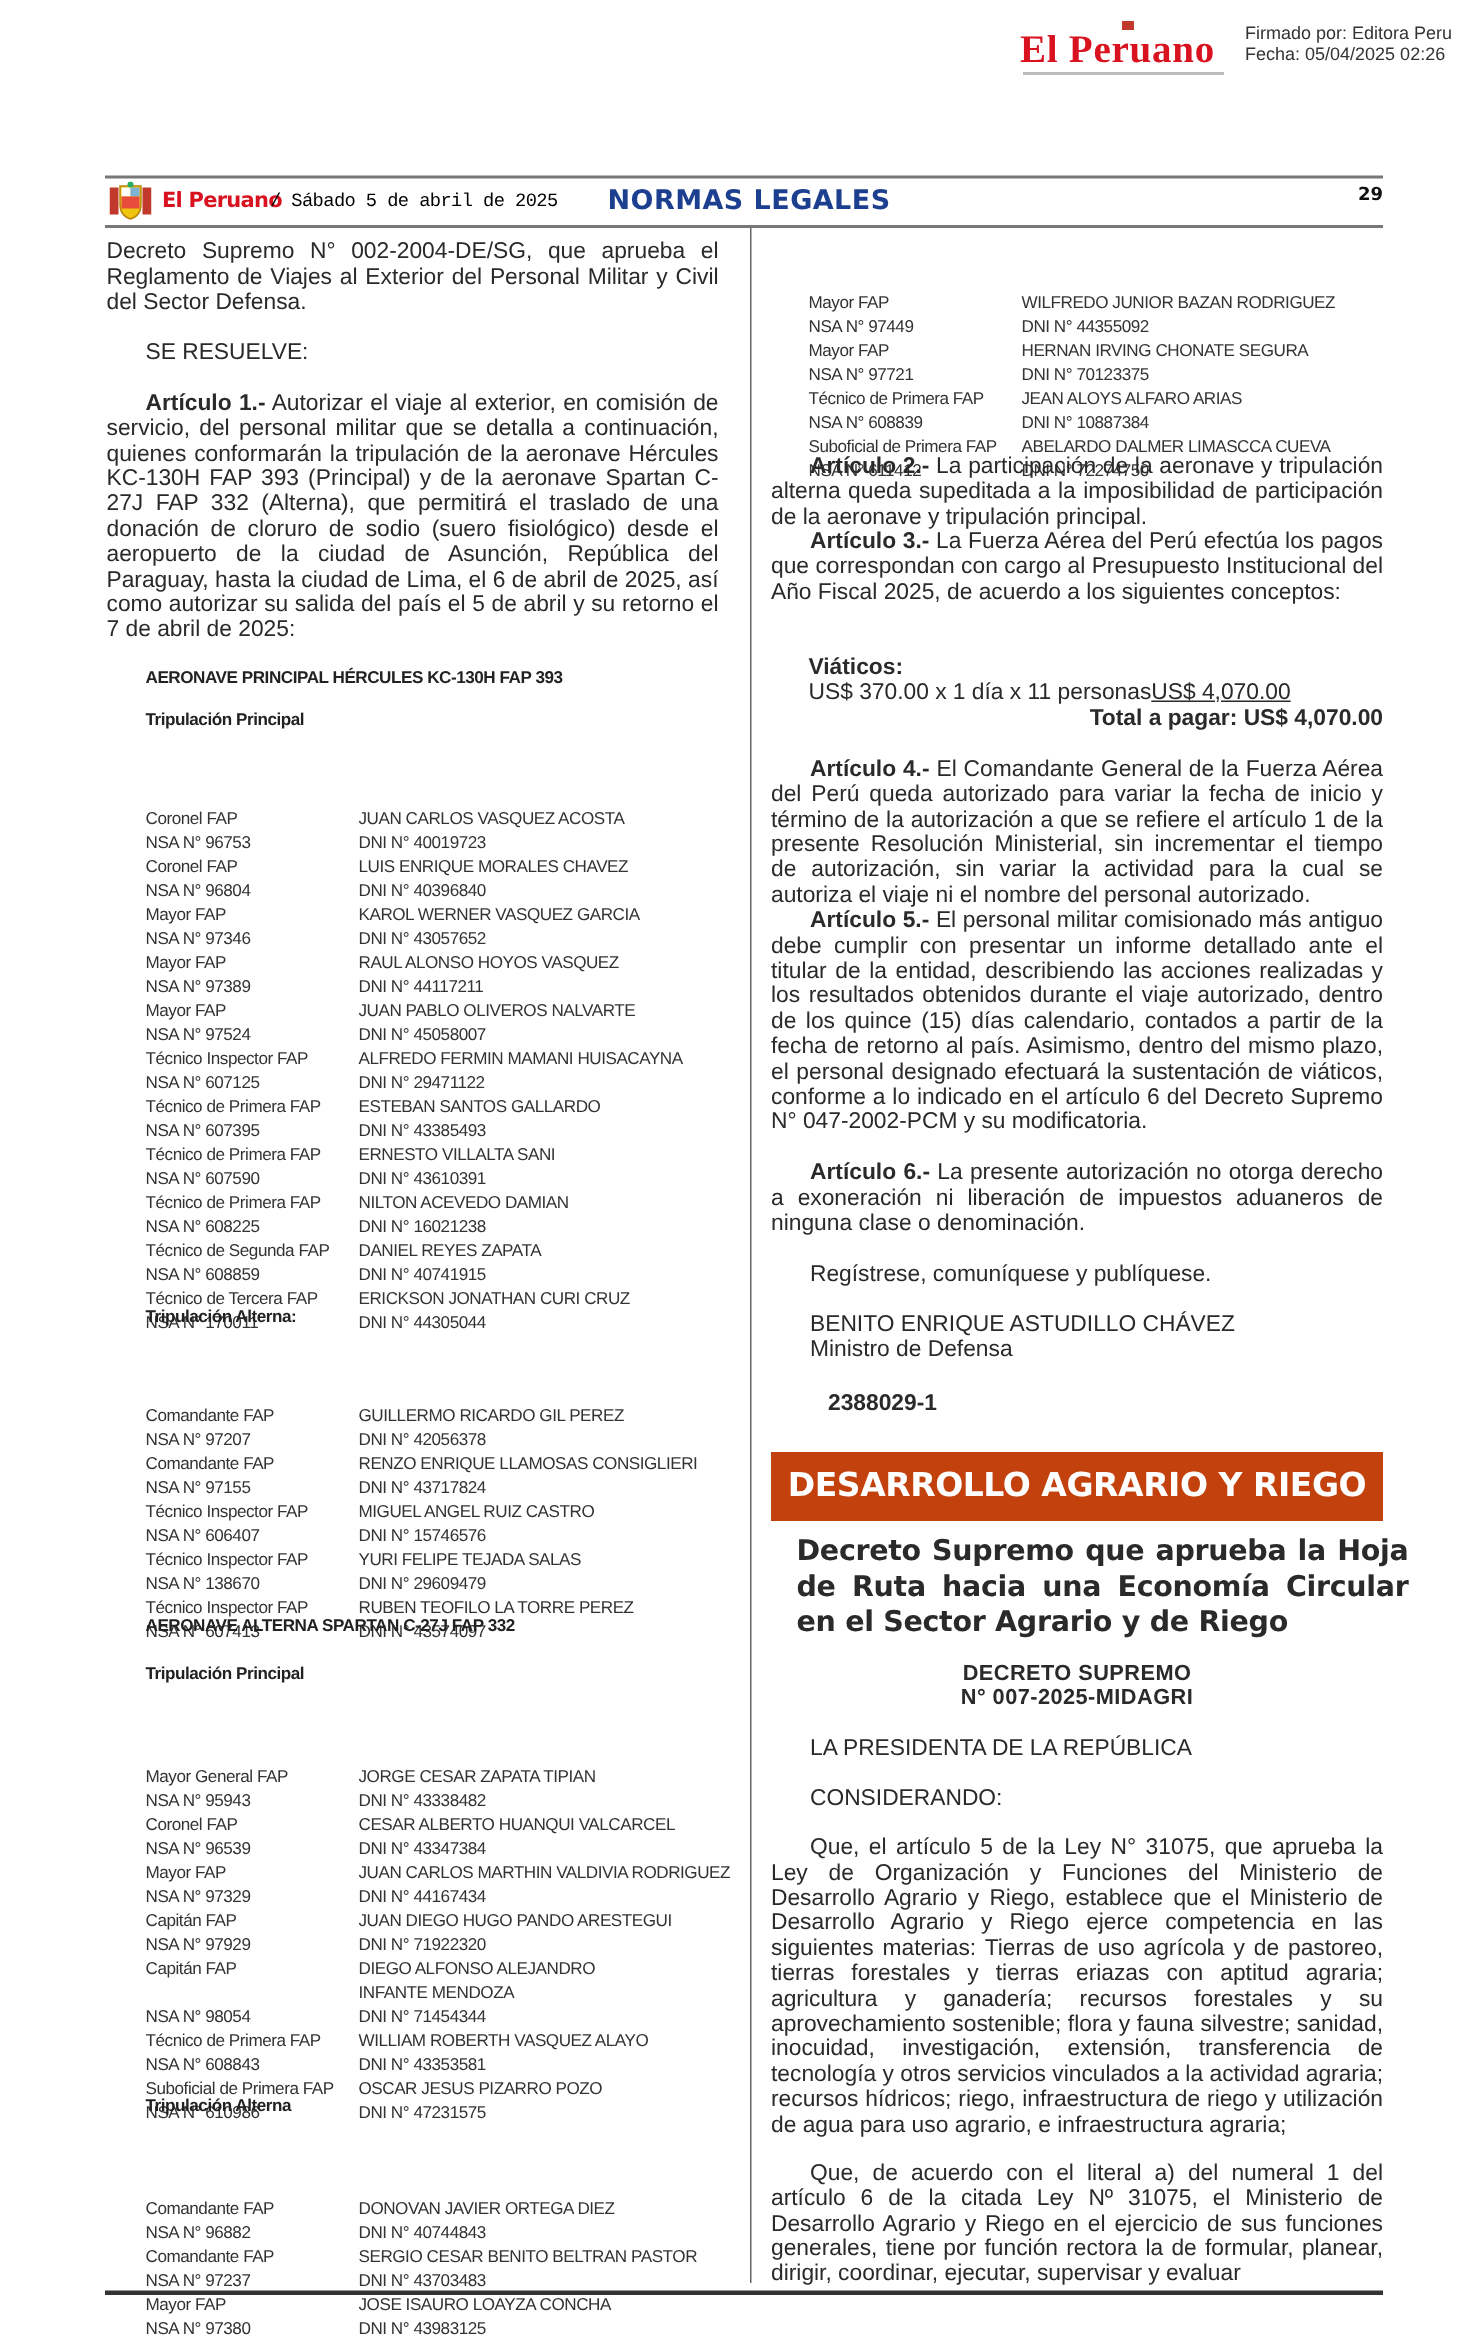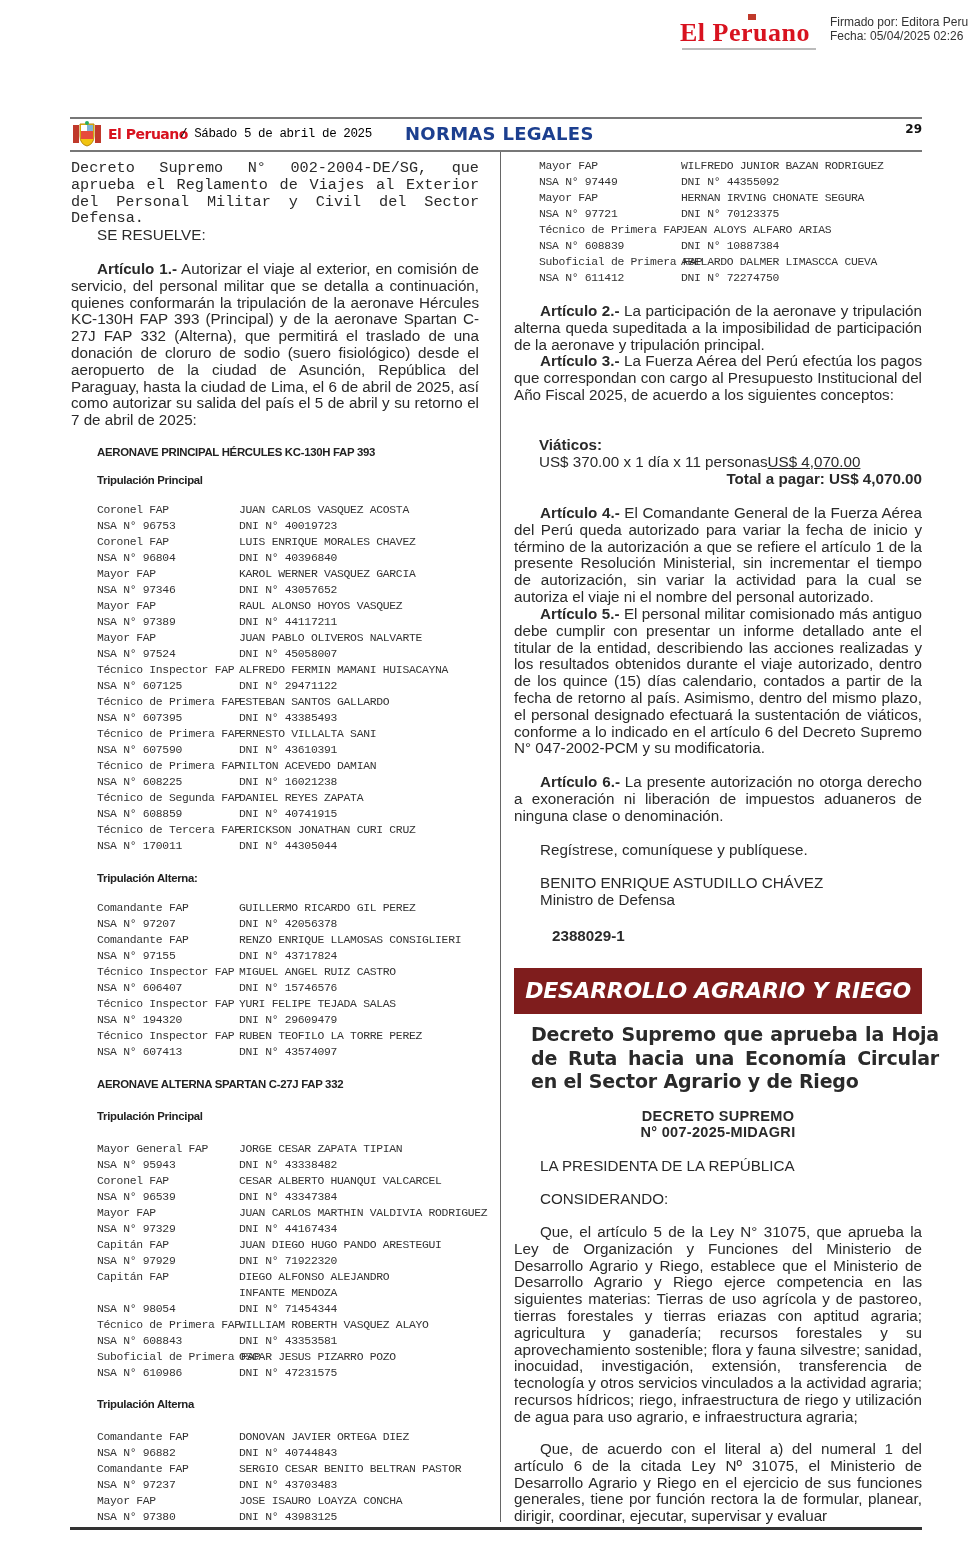--- a/index.html
+++ b/index.html
@@ -25,30 +25,30 @@
   .bottom-rule { left: 70px; top: 1527px; width: 852px; height: 3px; background: #333; }
 
   
   .para { font-size: 15.2px; line-height: 16.8px; text-align: justify; color: #2a2a2a; }
   .indent { text-indent: 26px; }
   .bold { font-weight: bold; }
   .left-col { left: 71px; width: 408px; }
   .right-col { left: 514px; width: 408px; }
 
   
-  .roster { font-size: 11.4px; line-height: 16px; color: #333; font-family: Liberation Mono, monospace; letter-spacing: -0.3px; }
+  .roster { font-size: 11.4px; line-height: 16px; color: #333; font-family: Liberation Sans, sans-serif; letter-spacing: -0.3px; margin-top: 36px; }
   .roster-row { display: flex; height: 16px; }
   .roster-row .c1 { width: 142px; white-space: nowrap; }
   .roster-row .c2 { white-space: nowrap; }
   .roster-head { font-weight: bold; font-size: 11.4px; color: #222; letter-spacing: -0.3px; }
 
   .viaticos { font-size: 15.2px; line-height: 16.8px; color: #2a2a2a; }
   .ul { text-decoration: underline; }
 
-  .section-banner { left: 514px; top: 968px; width: 408px; height: 46px; background: #7f1d1d; color: #fff; font-weight: bold; font-size: 22px; font-family: "DejaVu Sans", sans-serif; text-align: center; line-height: 46px; letter-spacing: -0.3px; font-style: italic; }
+  .section-banner { left: 514px; top: 968px; width: 408px; height: 46px; background: #c2410c; color: #fff; font-weight: bold; font-size: 22px; font-family: "DejaVu Sans", sans-serif; text-align: center; line-height: 46px; letter-spacing: -0.3px; }
   .doc-title { left: 514px; top: 1023px; width: 408px; font-weight: bold; font-size: 19px; line-height: 23.5px; color: #2a2a2a; font-family: "DejaVu Sans", sans-serif; text-align: justify; letter-spacing: -0.2px; margin-left: 17px; }
   .decree { left: 514px; top: 1108px; width: 408px; text-align: center; font-weight: bold; font-size: 14.5px; line-height: 16px; color: #2a2a2a; letter-spacing: 0.3px; }
 </style>
 </head>
 <body>
 
 <div class="abs masthead-logo">
   <span>El Peruano</span>
   <span class="under"></span>
 </div>
@@ -71,21 +71,21 @@
   </svg>
   <span class="hdr-brand">El Peruano</span>
   <span class="hdr-date">/ Sábado 5 de abril de 2025</span>
   <span class="hdr-section">NORMAS LEGALES</span>
   <span class="hdr-page">29</span>
 </div>
 <div class="abs hdr-line" style="top:150px;"></div>
 
 <div class="abs col-divider"></div>
 
-<div class="abs para left-col" style="top:160px;font-family:Liberation Mono, monospace;">Decreto Supremo N° 002-2004-DE/SG, que aprueba el Reglamento de Viajes al Exterior del Personal Militar y Civil del Sector Defensa.</div>
+<div class="abs para left-col" style="top:160px;">Decreto Supremo N° 002-2004-DE/SG, que aprueba el Reglamento de Viajes al Exterior del Personal Militar y Civil del Sector Defensa.</div>
 <div class="abs para left-col indent" style="top:227px;">SE RESUELVE:</div>
 <div class="abs para left-col indent" style="top:261px;">
   <span class="bold">Artículo 1.-</span><span> Autorizar el viaje al exterior, en comisión de servicio, del personal militar que se detalla a continuación, quienes conformarán la tripulación de la aeronave Hércules KC-130H FAP 393 (Principal) y de la aeronave Spartan C-27J FAP 332 (Alterna), que permitirá el traslado de una donación de cloruro de sodio (suero fisiológico) desde el aeropuerto de la ciudad de Asunción, República del Paraguay, hasta la ciudad de Lima, el 6 de abril de 2025, así como autorizar su salida del país el 5 de abril y su retorno el 7 de abril de 2025:</span>
 </div>
 
 <div class="abs roster-head" style="left:97px; top:446px;">AERONAVE PRINCIPAL HÉRCULES KC-130H FAP 393</div>
 <div class="abs roster-head" style="left:97px; top:474px;">Tripulación Principal</div>
 <div class="abs roster" style="left:97px; top:502px;" id="roster-a1p">
     <div class="roster-row">
       <span class="c1">Coronel FAP</span>
@@ -201,21 +201,21 @@
     </div>
     <div class="roster-row">
       <span class="c1">NSA N° 606407</span>
       <span class="c2">DNI N° 15746576</span>
     </div>
     <div class="roster-row">
       <span class="c1">Técnico Inspector FAP</span>
       <span class="c2">YURI FELIPE TEJADA SALAS</span>
     </div>
     <div class="roster-row">
-      <span class="c1">NSA N° 194320</span>
+      <span class="c1">NSA N° 138670</span>
       <span class="c2">DNI N° 29609479</span>
     </div>
     <div class="roster-row">
       <span class="c1">Técnico Inspector FAP</span>
       <span class="c2">RUBEN TEOFILO LA TORRE PEREZ</span>
     </div>
     <div class="roster-row">
       <span class="c1">NSA N° 607413</span>
       <span class="c2">DNI N° 43574097</span>
     </div>

